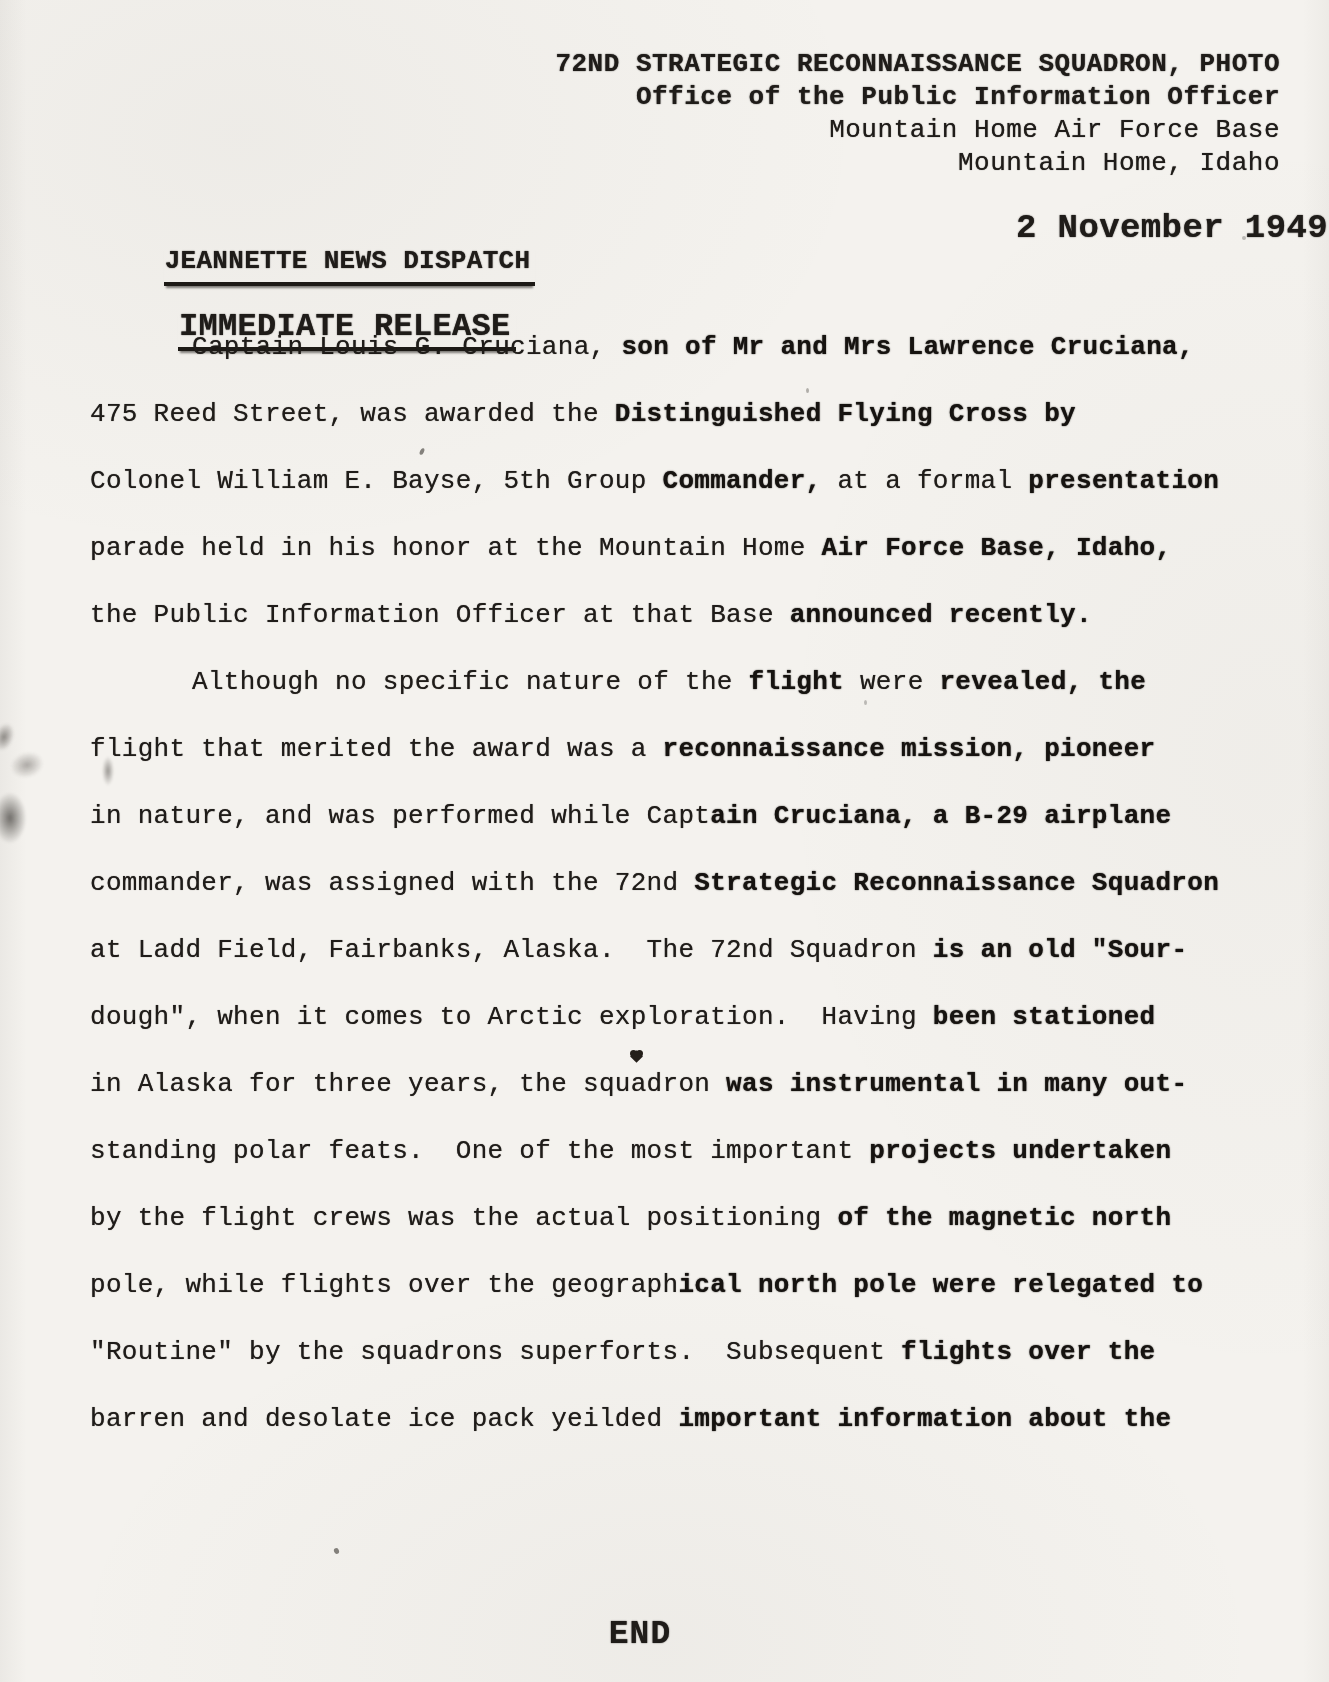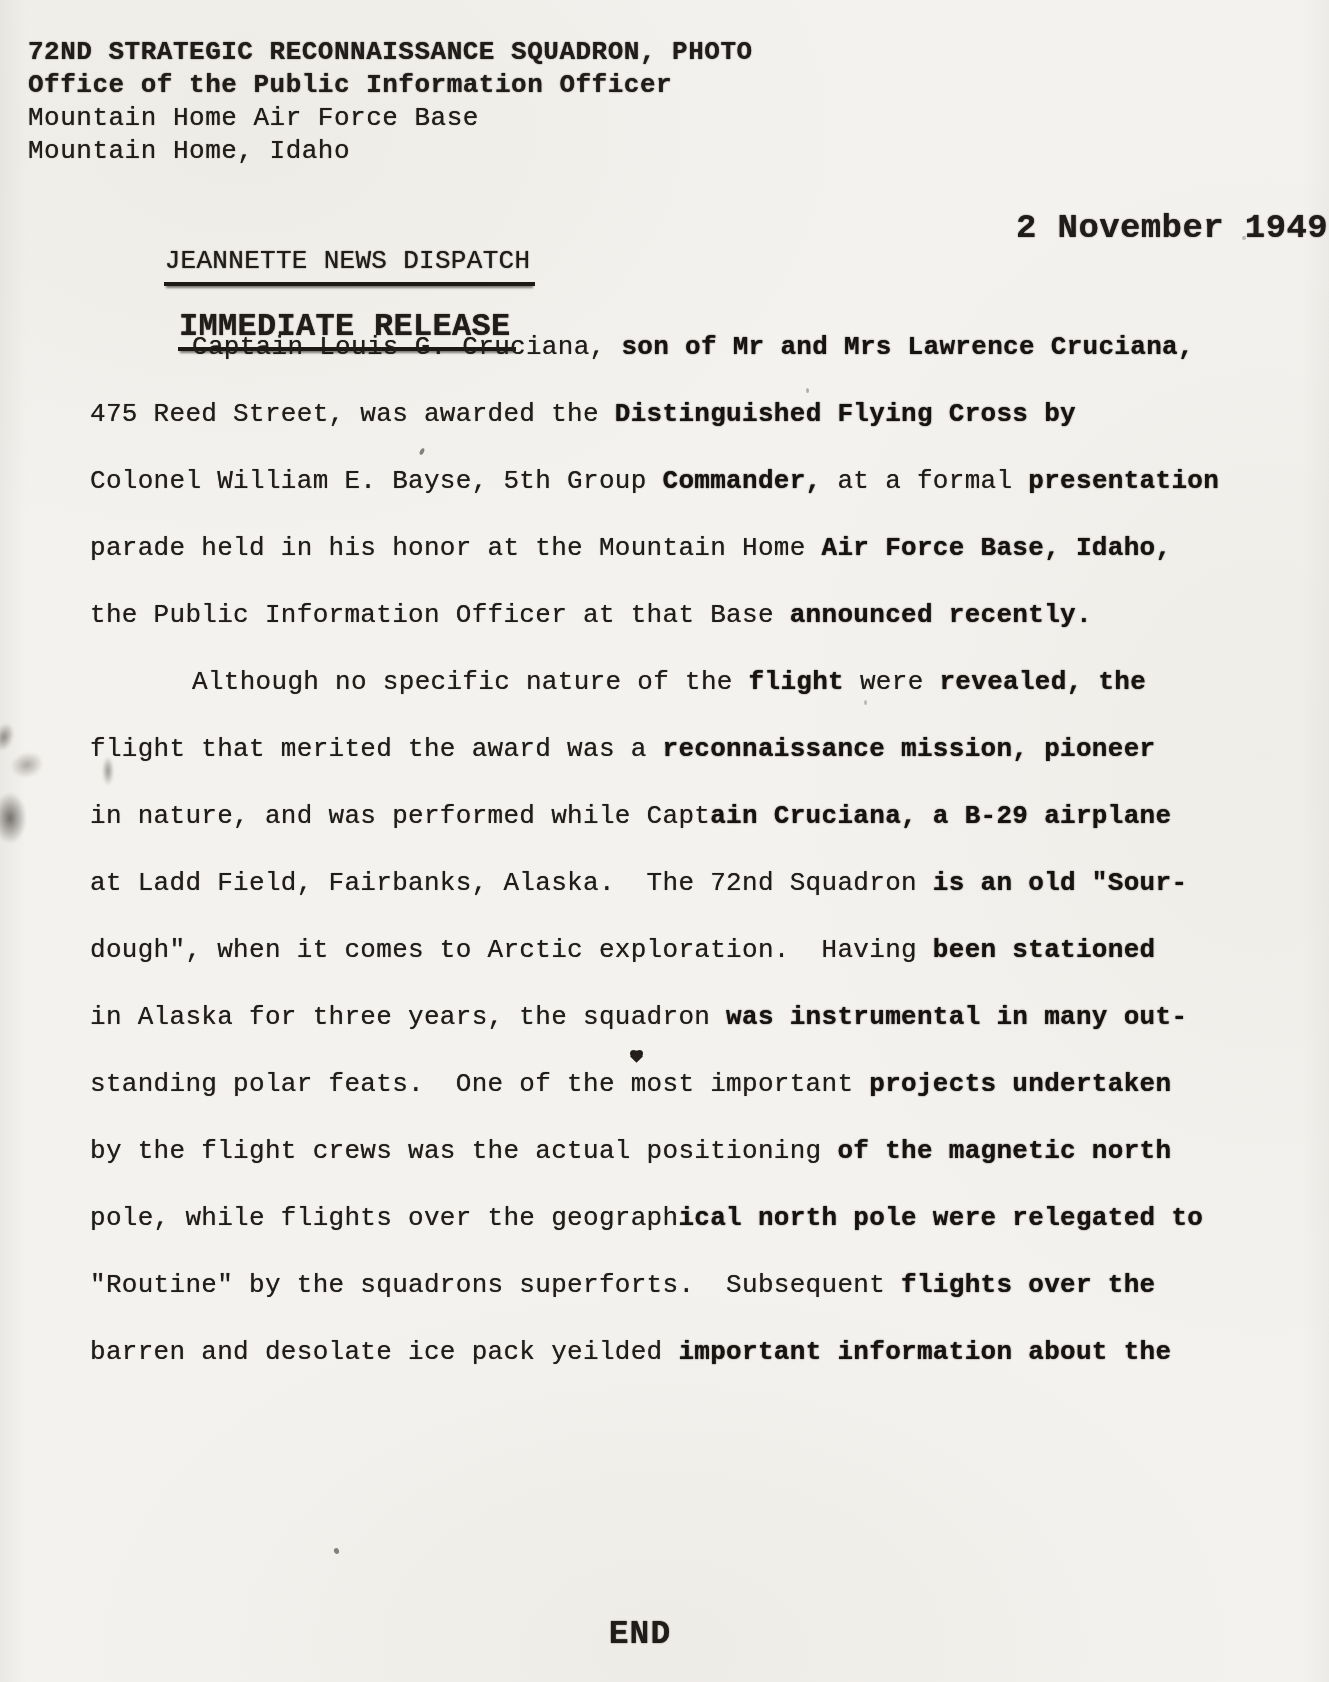--- a/index.html
+++ b/index.html
@@ -15,32 +15,31 @@
     background-color: #f4f2ee;
     background-image:
       radial-gradient(ellipse 900px 600px at 18% 8%, rgba(120,115,105,0.05), transparent 70%),
       radial-gradient(ellipse 700px 900px at 95% 45%, rgba(120,115,105,0.04), transparent 70%),
       radial-gradient(ellipse 800px 500px at 50% 98%, rgba(120,115,105,0.05), transparent 75%),
       linear-gradient(90deg, rgba(60,55,50,0.05) 0%, rgba(60,55,50,0) 2%, rgba(60,55,50,0) 98%, rgba(60,55,50,0.04) 100%);
     color: #1f1c19;
   }
   
   .letterhead {
-    position: absolute; top: 36px; left: 0; width: 1280px;
-    text-align: left;
+    position: absolute; top: 48px; left: 0; width: 1280px;
+    text-align: right;
     font-size: 26px; line-height: 33px; letter-spacing: 0.5px;
     white-space: pre;
-    padding-left: 28px;
   }
   .letterhead .lh-line { text-shadow: 0 0 0.9px rgba(25,22,18,0.85); }
   .letterhead .lh-line.bold { font-weight: bold; text-shadow: 0 0 1.3px rgba(20,17,14,0.9); }
   
   .dispatch-title {
     position: absolute; top: 212px; left: 100px;
-    font-size: 26px; line-height: 33px; font-weight: normal; letter-spacing: 0.3px;
+    font-size: 26px; line-height: 33px; font-weight: bold; letter-spacing: 0.3px;
     white-space: pre;
   }
   .dispatch-title .u, .release-line .u {
     display: inline-block;
     border-bottom: 4px solid #1d1a16;
     padding: 0 5px 4px 1px;
     box-shadow: 0 4px 2px -2px rgba(30,26,22,0.55);
     text-shadow: 0 0 1.2px rgba(20,17,14,0.9);
   }
   .dateline {
@@ -117,20 +116,21 @@
 
   <div class="body-text">
       <div class="body-line indent"><span class="seg">Captain Louis G. Cruciana, </span><span class="seg bold">son of Mr and Mrs Lawrence Cruciana,</span></div>
       <div class="body-line"><span class="seg">475 Reed Street, was awarded the </span><span class="seg bold">Distinguished Flying Cross by</span></div>
       <div class="body-line"><span class="seg">Colonel William E. Bayse, 5th Group </span><span class="seg bold">Commander,</span><span class="seg"> at a formal </span><span class="seg bold">presentation</span></div>
       <div class="body-line"><span class="seg">parade held in his honor at the Mountain Home </span><span class="seg bold">Air Force Base, Idaho,</span></div>
       <div class="body-line"><span class="seg">the Public Information Officer at that Base </span><span class="seg bold">announced recently.</span></div>
       <div class="body-line indent"><span class="seg">Although no specific nature of the </span><span class="seg bold">flight</span><span class="seg"> were </span><span class="seg bold">revealed, the</span></div>
       <div class="body-line"><span class="seg">flight that merited the award was a </span><span class="seg bold">reconnaissance mission, pioneer</span></div>
       <div class="body-line"><span class="seg">in nature, and was performed while Capt</span><span class="seg bold">ain Cruciana, a B-29 airplane</span></div>
+      <div class="body-line"><span class="seg">commander, was assigned with the 72nd </span><span class="seg bold">Strategic Reconnaissance Squadron</span></div>
       <div class="body-line"><span class="seg">at Ladd Field, Fairbanks, Alaska.  The 72nd Squadron </span><span class="seg bold">is an old "Sour-</span></div>
       <div class="body-line"><span class="seg">dough", when it comes to Arctic exploration.  Having </span><span class="seg bold">been stationed</span></div>
       <div class="body-line"><span class="seg">in Alaska for three years, the squadron </span><span class="seg bold">was instrumental in many out-</span></div>
       <div class="body-line"><span class="seg">standing polar feats.  One of the most important </span><span class="seg bold">projects undertaken</span></div>
       <div class="body-line"><span class="seg">by the flight crews was the actual positioning </span><span class="seg bold">of the magnetic north</span></div>
       <div class="body-line"><span class="seg">pole, while flights over the geograph</span><span class="seg bold">ical north pole were relegated to</span></div>
       <div class="body-line"><span class="seg">"Routine" by the squadrons superforts.  Subsequent </span><span class="seg bold">flights over the</span></div>
       <div class="body-line"><span class="seg">barren and desolate ice pack yeilded </span><span class="seg bold">important information about the</span></div>
     </div>
 

